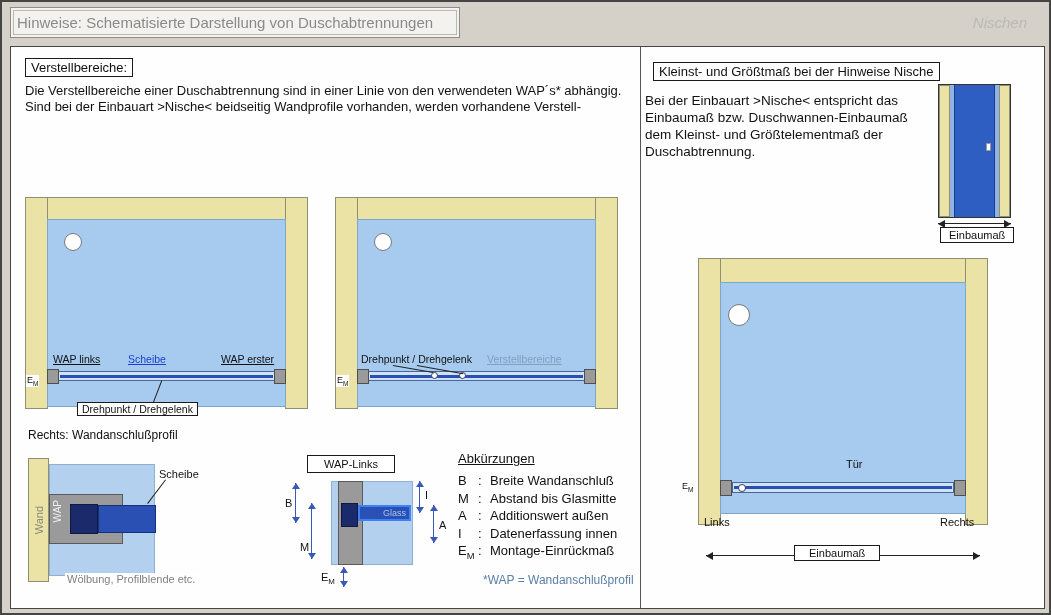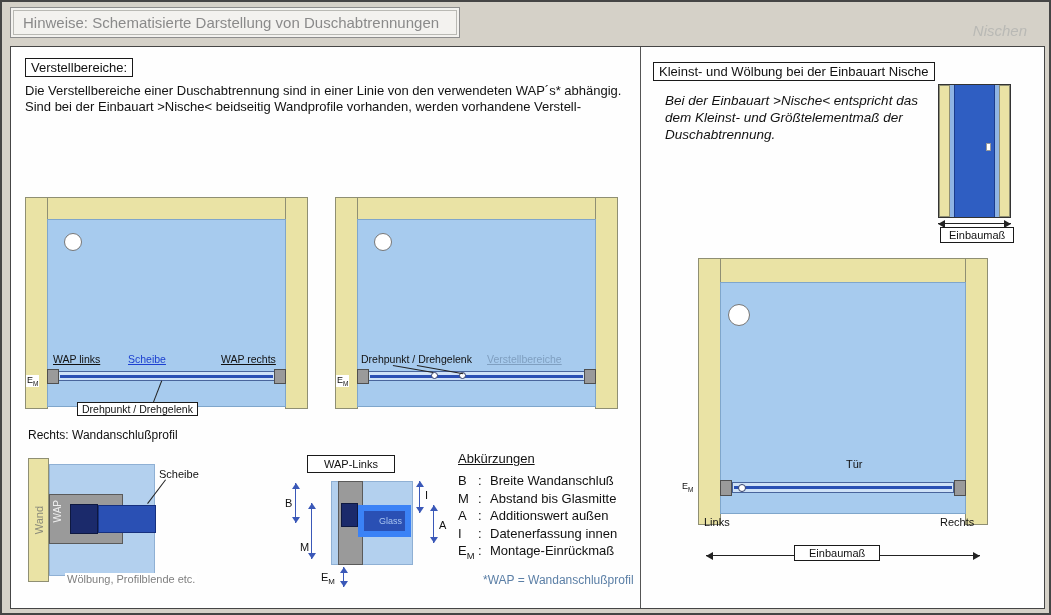--- a/index.html
+++ b/index.html
@@ -2,22 +2,22 @@
 <html><head>
 <meta charset="utf-8">
 <style>
   * { margin:0; padding:0; box-sizing:border-box; }
   html,body { width:1051px; height:615px; }
   body { font-family:"Liberation Sans", sans-serif; background:#d5d1c8; }
   .page { position:relative; width:1051px; height:615px; background:#d5d1c8; border:2px solid #454545; overflow:hidden; }
 
   
   .title-box { position:absolute; left:8px; top:5px; width:450px; height:31px; border:1px solid #8d8d8d; background:#f3f2ef; }
-  .title-inner { position:absolute; inset:2px; border:1px solid #b9b9b4; display:flex; align-items:center; padding-left:9px; font-size:15px; color:#8a8a8a; white-space:nowrap;text-align:right; }
-  .page-label { position:absolute; right:22px; top:20px; font-size:15px; color:#b9b9b5;font-style:italic; }
+  .title-inner { position:absolute; inset:2px; border:1px solid #b9b9b4; display:flex; align-items:center; padding-left:3px; font-size:15px; color:#8a8a8a; white-space:nowrap;text-align:right; }
+  .page-label { position:absolute; right:22px; top:12px; font-size:15px; color:#b9b9b5;font-style:italic; }
 
   
   .panel { position:absolute; left:8px; top:44px; width:1035px; height:563px; background:#fefefe; border:1px solid #454545; }
   .divider { position:absolute; left:629px; top:0; height:100%; border-left:1px solid #555; }
 
   .boxed { position:absolute; border:1px solid #1a1a1a; background:#fff; padding:1px 5px; font-size:13px; color:#111; white-space:nowrap; z-index:5; }
   .para { position:absolute; font-size:13px; color:#111; line-height:16px; white-space:nowrap; }
 
   
   .niche { position:absolute; }
@@ -83,21 +83,21 @@
       <div class="wall" style="left:0; top:0; width:283px; height:23px;"></div>
       <div class="wall" style="left:0; top:0; width:23px; height:212px;"></div>
       <div class="wall" style="left:260px; top:0; width:23px; height:212px;"></div>
       <div class="interior" style="left:22px; top:22px; width:239px; height:188px;"></div>
       <div class="drain" style="left:39px; top:36px;"></div>
       <div class="glass-bar" style="left:33px; top:174px; width:217px;"></div>
       <div class="wap-end" style="left:22px; top:172px;"></div>
       <div class="wap-end" style="left:249px; top:172px;"></div>
       <div class="dlabel u" style="left:28px; top:156px;">WAP links</div>
       <div class="dlabel u blue" style="left:103px; top:156px;">Scheibe</div>
-      <div class="dlabel u" style="left:196px; top:156px;">WAP rechts</div>
+      <div class="dlabel u" style="left:196px; top:156px;">WAP erster</div>
       <div class="boxed" style="left:52px; top:205px; font-size:10.5px; padding:0 4px;">Drehpunkt / Drehgelenk</div>
       <div class="leader" style="left:128px; top:205px; width:23px; transform:rotate(-69deg);"></div>
       <span class="em-lbl" style="left:1px; top:178px;"><span>E</span><sub>M</sub></span>
     </div>
 
     <div class="niche" style="left:324px; top:150px; width:285px; height:222px;">
       <div class="wall" style="left:0; top:0; width:283px; height:23px;"></div>
       <div class="wall" style="left:0; top:0; width:23px; height:212px;"></div>
       <div class="wall" style="left:260px; top:0; width:23px; height:212px;"></div>
       <div class="interior" style="left:22px; top:22px; width:239px; height:188px;"></div>
@@ -128,21 +128,21 @@
       <div class="dlabel" style="left:131px; top:14px; font-size:11px;">Scheibe</div>
       <div class="leader" style="left:138px; top:26px; width:30px; transform:rotate(127deg);"></div>
       <div class="dlabel" style="left:37px; top:119px; font-size:11px; color:#808080; background:#fff; padding:0 2px;">Wölbung, Profilblende etc.</div>
     </div>
 
     <div class="niche" style="left:272px; top:408px; width:170px; height:136px;">
       <div class="boxed" style="left:24px; top:0; font-size:11px; padding:2px 16px;">WAP-Links</div>
       <div class="rect" style="left:48px; top:26px; width:82px; height:84px; background:#b3d0ee; border:1px solid #8fb0d4;"></div>
       <div class="rect" style="left:55px; top:26px; width:25px; height:84px; background:#9a9a9a; border:1px solid #5a5a5a;"></div>
       <div class="rect" style="left:58px; top:48px; width:17px; height:24px; background:#1b2a6b; border:1px solid #0e1840; z-index:2;"></div>
-      <div class="rect" style="left:75px; top:50px; width:53px; height:32px; background:#2a50b4; border:6px solid #3b82f6; z-index:2; display:flex; align-items:center; justify-content:flex-end; padding-right:3px;">
+      <div class="rect" style="left:75px; top:50px; width:53px; height:16px; background:#2a50b4; border:2px solid #3b82f6; z-index:2; display:flex; align-items:center; justify-content:flex-end; padding-right:3px;">
         <span style="font-size:9px; color:#a8c4f0;">Glass</span>
       </div>
       <div class="dim-v" style="left:12px; top:28px; height:40px;"></div>
       <div class="dim-lbl" style="left:2px; top:42px;">B</div>
       <div class="dim-v" style="left:28px; top:48px; height:56px;"></div>
       <div class="dim-lbl" style="left:17px; top:86px;">M</div>
       <div class="dim-v" style="left:136px; top:26px; height:32px;"></div>
       <div class="dim-lbl" style="left:142px; top:34px;">I</div>
       <div class="dim-v" style="left:150px; top:50px; height:38px;"></div>
       <div class="dim-lbl" style="left:156px; top:64px;">A</div>
@@ -174,24 +174,25 @@
       </div>
       <div class="abbr-row">
         <span class="abbr-key"><span>E</span><sub>M</sub></span>
           <span class="abbr-sep">:</span>
           <span>Montage-Einrückmaß</span>
       </div>
     </div>
 
     <div class="footnote">*WAP = Wandanschlußprofil</div>
 
-    <div class="boxed" style="left:642px; top:15px;">Kleinst- und Wölbung bei der Einbauart Nische</div>
-
-    <div class="para" style="left:654px; top:45px; font-size:13.5px; line-height:17px;font-style:italic;">
+    <div class="boxed" style="left:642px; top:15px;">Kleinst- und Größtmaß bei der Hinweise Nische</div>
+
+    <div class="para" style="left:634px; top:45px; font-size:13.5px; line-height:17px;">
       <div>Bei der Einbauart &gt;Nische&lt; entspricht das</div>
+      <div>Einbaumaß bzw. Duschwannen-Einbaumaß</div>
       <div>dem Kleinst- und Größtelementmaß der</div>
       <div>Duschabtrennung.</div>
     </div>
 
     <div class="niche" style="left:927px; top:37px; width:73px; height:134px; border:1px solid #333; background:#fff;">
       <div class="rect wall" style="left:0; top:0; width:11px; height:132px;"></div>
       <div class="rect" style="left:11px; top:0; width:4px; height:132px; background:#8fb4e4;"></div>
       <div class="rect" style="left:15px; top:0; width:41px; height:132px; background:#2f5ec2; border-left:1px solid #1c3c8c; border-right:1px solid #1c3c8c;"></div>
       <div class="rect" style="left:56px; top:0; width:4px; height:132px; background:#8fb4e4;"></div>
       <div class="rect wall" style="left:60px; top:0; width:11px; height:132px;"></div>

